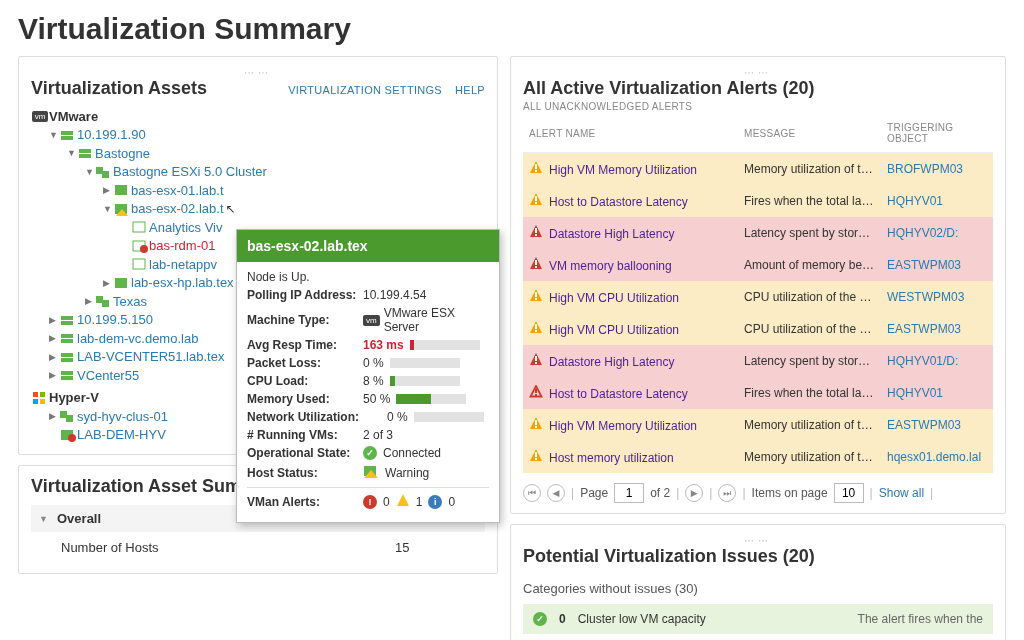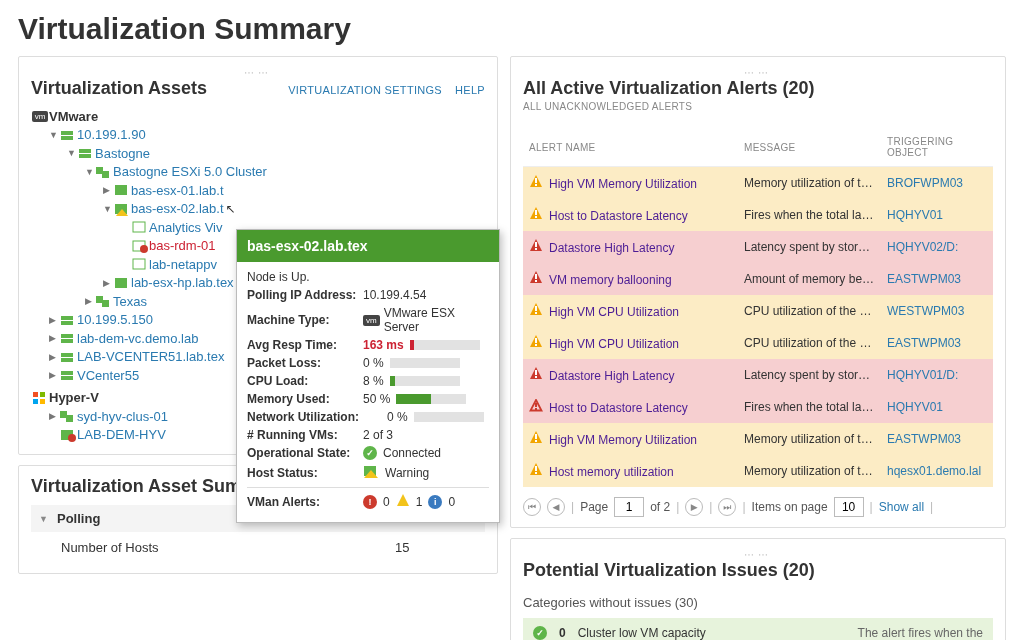--- a/index.html
+++ b/index.html
@@ -50,21 +50,21 @@
 .bar { width: 70px; height: 10px; background: #e2e2e2; position: relative; }
 .bar i { position: absolute; left: 0; top: 0; bottom: 0; }
 .bar-green i { background: #4a9a2e; }
 .bar-red i { background: #c23; }
 .alert-icons { display: flex; align-items: center; gap: 10px; }
 .dot { width: 14px; height: 14px; border-radius: 50%; display: inline-flex; align-items: center; justify-content: center; color: #fff; font-size: 9px; font-weight: bold; }
 .dot.red { background: #cc3a2d; }
 .dot.blu { background: #3a7abf; }
 .dot.grn { background: #5fb54a; }
 
-.alerts-table { width: 100%; border-collapse: collapse; font-size: 12px; margin-top: 16px; table-layout: fixed; padding-left: 23px; }
+.alerts-table { width: 100%; border-collapse: collapse; font-size: 12px; margin-top: 2px; table-layout: fixed; padding-left: 23px; }
 .alerts-table th { text-align: left; font-size: 10px; color: #888; letter-spacing: 0.3px; font-weight: normal; padding: 8px 6px; border-bottom: 1px solid #eee; }
 .alerts-table td { padding: 8px 6px; vertical-align: middle; white-space: nowrap; overflow: hidden; text-overflow: ellipsis; }
 .alerts-table tr.bg-yel { background: #fcecc5; }
 .alerts-table tr.bg-red { background: #f6cfd0; }
 .aname { color: #4c1d95; font-weight: 500; }
 .atri { color: #2a7ab0; }
 .wrn { display: inline-flex; align-items: center; justify-content:center; width: 14px; height: 13px; margin-right: 6px; }
 .wrn svg { width: 14px; height: 13px; }
 .wrn .y { fill: #f2a500; }
 .wrn .r { fill: #cc3a2d; }
@@ -400,21 +400,21 @@
       </div>
     </div>
 
     <div class="panel assets-sum">
       <div class="panel-header">
         <div class="panel-title">Virtualization Asset Summary</div>
         <div class="top-links"><a class="lnk">HELP</a></div>
       </div>
       <div class="hdr">
         <span class="toggle" style="margin-right:8px;color:#888">▼</span>
-        <span>Polling</span>
+        <span>Overall</span>
       </div>
       <div class="row">
         <div class="l">Number of Hosts</div>
         <div class="n">15</div>
       </div>
     </div>
 
   </div>
 
   <div class="col-right">

